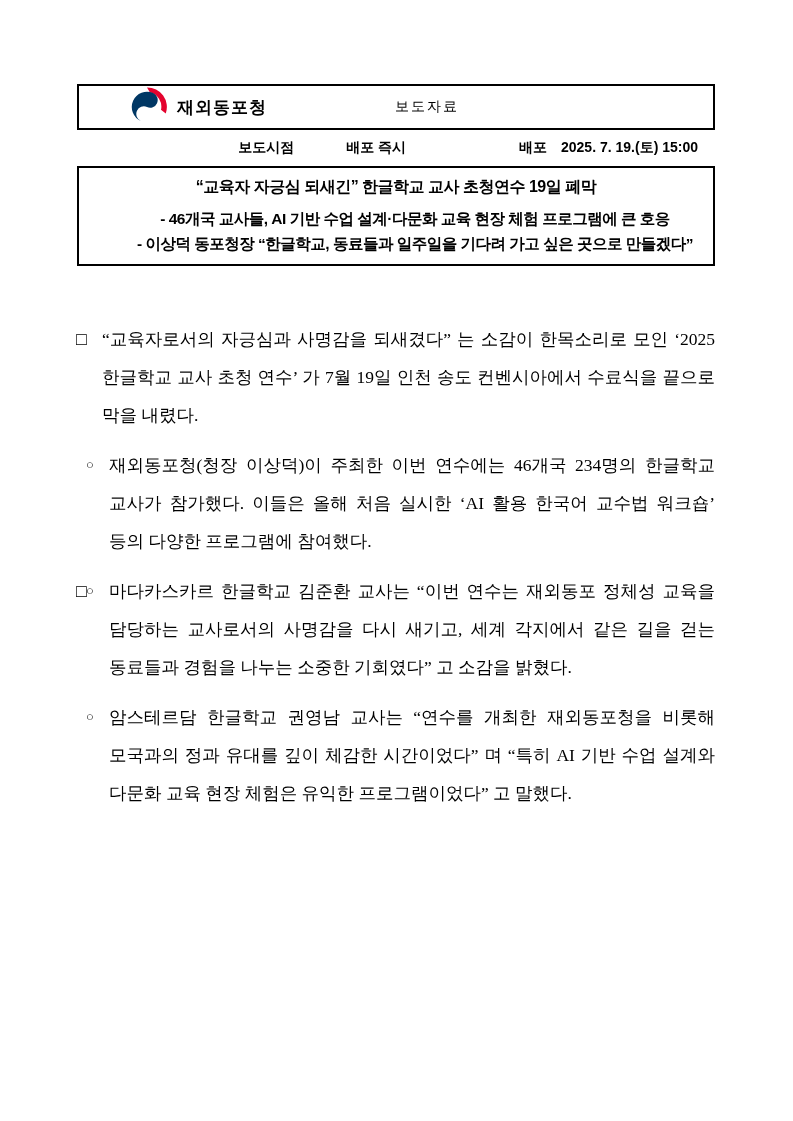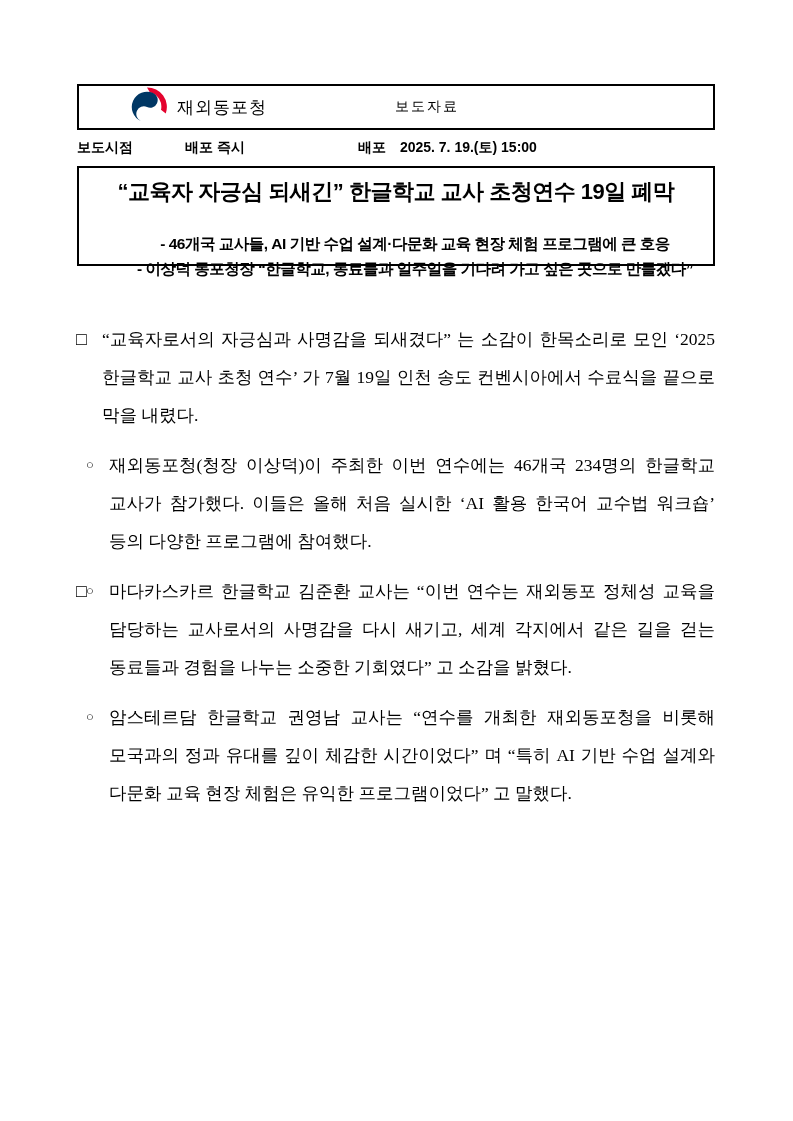--- a/index.html
+++ b/index.html
@@ -17,51 +17,51 @@
     position: absolute; left: 77px; top: 84px;
     width: 638px; height: 46px;
     border: 2px solid #000;
     display: flex; align-items: center;
     background: #fff;
   }
   .logo-wrap { margin-left: 48px; width: 40px; height: 40px; display: flex; align-items: center; }
   .agency-name {
     margin-left: 10px;
     font-family: "Liberation Sans", sans-serif;
-    font-weight: 400; font-size: 17px; letter-spacing: 1px;
+    font-weight: 700; font-size: 17px; letter-spacing: 1px;
   }
   .doc-type {
     margin-left: 128px;
     font-family: "Liberation Serif", serif;
     font-size: 14px; letter-spacing: 2px;
   }
 
   
   .release-info {
     position: absolute; left: 77px; top: 139px; width: 621px;
-    display: flex; justify-content: flex-start; align-items: baseline;
+    display: flex; justify-content: flex-end; align-items: baseline;
     font-family: "Liberation Sans", sans-serif;
     font-weight: 700; font-size: 14px;
   }
   .release-info .ri-time-label  { margin-right: 52px; }
   .release-info .ri-time-value  { margin-right: 113px; }
   .release-info .ri-dist-label  { margin-right: 14px; }
 
   
   .title-box {
     position: absolute; left: 77px; top: 166px;
     width: 638px; height: 100px;
     border: 2px solid #000;
     text-align: center;
     font-family: "Liberation Sans", sans-serif;
     font-weight: 700;
     padding-top: 9px;
     background: #fff;
   }
-  .headline-title { font-size: 22px; letter-spacing: -0.5px; margin-bottom: 24px; }
+  .headline-title { font-size: 16px; letter-spacing: -0.5px; margin-bottom: 8px; }
   .headline-subtitle { font-size: 15.5px; line-height: 25px; letter-spacing: -0.5px; margin-left: 38px; }
 
   
   .doc-body {
     position: absolute; left: 76px; top: 320px; width: 639px;
     font-size: 17.5px; line-height: 38px;
   }
   .para {
     position: relative;
     text-align: justify;

